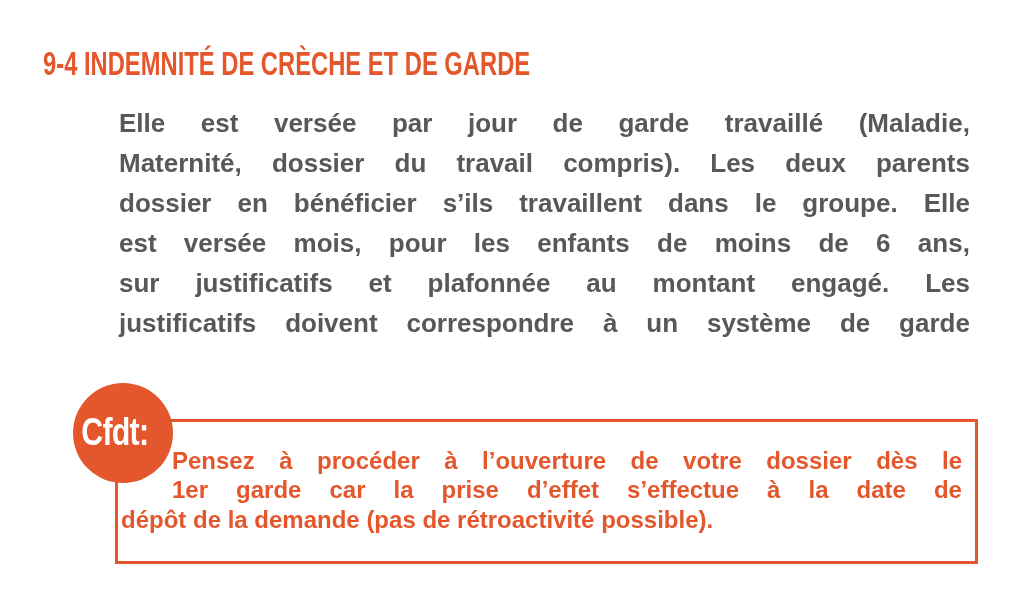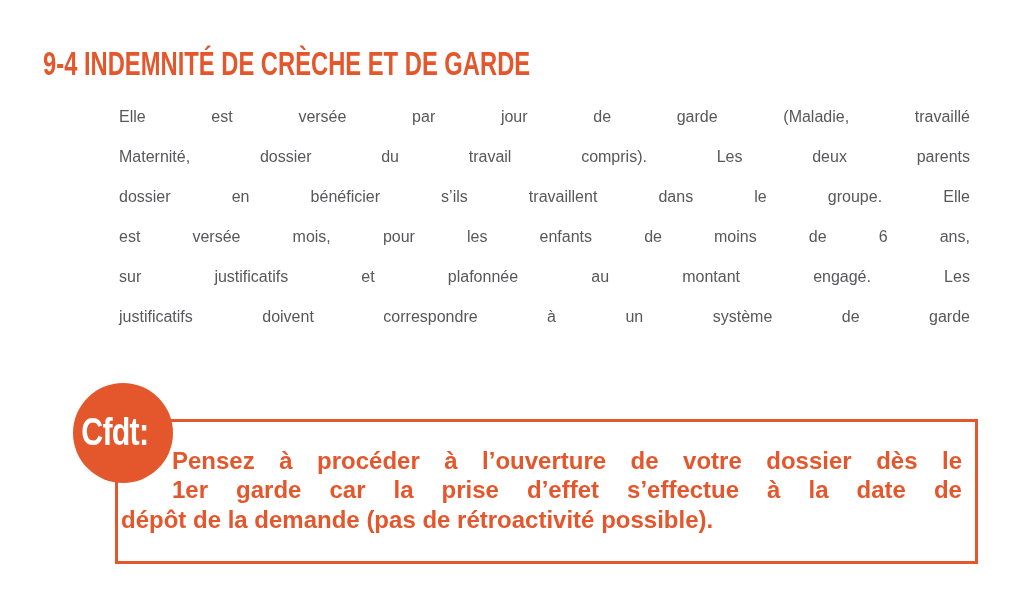--- a/index.html
+++ b/index.html
@@ -29,22 +29,22 @@
     transform:scaleX(0.72);
     transform-origin:left top;
     letter-spacing:0px;
   }
 
   
   .body-par{
     position:absolute;
     left:119px; top:108px;
     width:851px;
-    font-size:16px;
-    font-weight:normal;
+    font-size:26px;
+    font-weight:bold;
     color:var(--gray);
   }
   .body-par .jline{height:40px;}
 
   
   .jline{
     display:flex;
     justify-content:space-between;
     align-items:baseline;
     flex-wrap:nowrap;
@@ -100,22 +100,22 @@
 
   <div class="body-par">
     <div class="jline">
         <span>Elle</span>
         <span>est</span>
         <span>versée</span>
         <span>par</span>
         <span>jour</span>
         <span>de</span>
         <span>garde</span>
+        <span>travaillé</span>
         <span>(Maladie,</span>
-        <span>travaillé</span>
       </div>
     <div class="jline">
         <span>Maternité,</span>
         <span>dossier</span>
         <span>du</span>
         <span>travail</span>
         <span>compris).</span>
         <span>Les</span>
         <span>deux</span>
         <span>parents</span>

